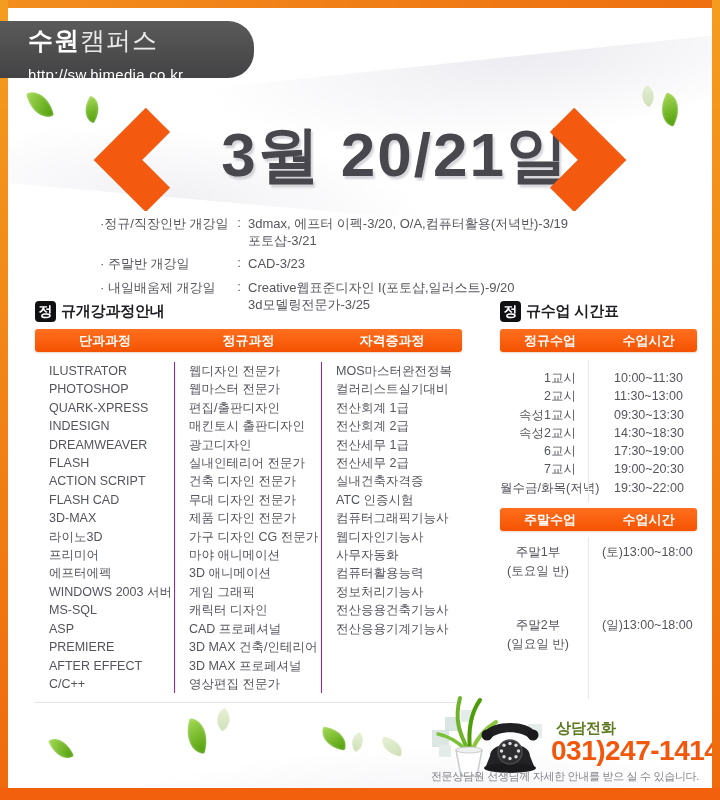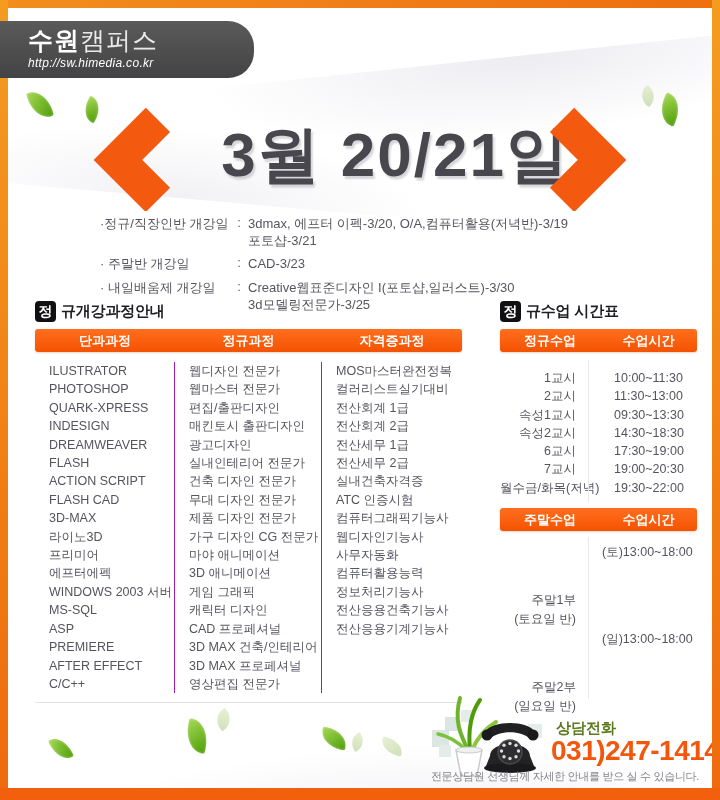--- a/index.html
+++ b/index.html
@@ -23,21 +23,21 @@
   .frame-right{top:0;right:0;bottom:0;width:8px;background:linear-gradient(180deg,#f49c20,#ee6a0d);}
   .frame-bottom{left:0;right:0;bottom:0;height:12px;background:#f2600d;}
 
   
   .badge{position:absolute;left:0;top:21px;width:254px;height:57px;z-index:41;
          background:linear-gradient(180deg,#5a5a5a,#434345);border-radius:0 26px 26px 0;
          box-sizing:border-box;padding:6px 0 0 28px;}
   .brand{font-size:25px;line-height:27px;color:#ffffff;letter-spacing:1px;}
   .brand-bold{font-weight:700;}
   .brand-light{font-weight:400;color:#e9e9e9;}
-  .badge-url{font-size:12px;color:#ffffff;margin-top:2px;letter-spacing:.3px;cursor:pointer;font-style:italic;}
+  .badge-url{font-size:15px;color:#ffffff;margin-top:12px;letter-spacing:.3px;cursor:pointer;}
 
   
   .banner{position:absolute;left:0;top:103px;width:720px;height:112px;}
   .chev{position:absolute;top:4px;width:90px;height:104px;cursor:pointer;}
   .chev.left{left:85px;}
   .chev.right{left:545px;}
   .banner-title{position:absolute;left:150px;right:150px;top:10px;text-align:right;
     font-size:62px;font-weight:800;color:#47474d;letter-spacing:2px;
     text-shadow:2px 3px 2px rgba(110,110,125,.28);white-space:nowrap;}
 
@@ -74,21 +74,21 @@
   .timetable{position:absolute;left:500px;top:329px;width:197px;}
   .tw0{width:100px;} .tw1{width:97px;}
   .tt-body{position:relative;padding:17px 0 11px;}
   .tt-body::before{content:'';position:absolute;left:88px;top:8px;bottom:6px;width:1px;background:#e7e7ed;}
   .tt-row{display:flex;line-height:18.3px;font-size:12.5px;color:#54545e;gap:8px;}
   .tt-label{width:76px;text-align:right;padding-right:12px;white-space:nowrap;}
   .tt-time{padding-left:18px;white-space:nowrap;}
   .wk-body{position:relative;padding:12px 0 0;height:160px;}
   .wk-body::before{content:'';position:absolute;left:88px;top:6px;bottom:4px;width:1px;background:#e7e7ed;}
   .wk-row{display:flex;min-height:73px;font-size:12.5px;color:#54545e;}
-  .wk-names{width:76px;text-align:right;padding-right:12px;margin-top:48px;}
+  .wk-names{width:76px;text-align:center;padding-right:12px;}
   .wk-name{line-height:18px;white-space:nowrap;}
   .wk-sub{line-height:21px;white-space:nowrap;}
   .wk-time{padding-left:14px;line-height:18px;white-space:nowrap;}
 
   
   .illus{position:absolute;left:430px;top:690px;}
   .consult-label{position:absolute;left:556px;top:719px;font-size:15px;font-weight:700;
     color:#5c7a1d;text-shadow:1px 1px 0 rgba(255,255,255,.8);}
   .phone-number{position:absolute;left:551px;top:735px;font-size:28px;font-weight:800;
     color:#f2570c;letter-spacing:-.5px;}
@@ -139,21 +139,21 @@
         <div class="op-label">· 주말반  개강일</div>
         <div class="op-colon">:</div>
         <div class="op-lines">
           <div class="">CAD-3/23</div>
         </div>
       </div>
       <div class="op-row">
         <div class="op-label">· 내일배움제  개강일</div>
         <div class="op-colon">:</div>
         <div class="op-lines">
-          <div class="">Creative웹표준디자인 I(포토샵,일러스트)-3/30</div>
+          <div class="">Creative웹표준디자인 I(포토샵,일러스트)-9/20</div>
           <div class="">3d모델링전문가-3/25</div>
         </div>
       </div>
     </div>
 
   <div class="section-title st-course">
     <span class="tbox">정</span>
     <span>규개강과정안내</span>
   </div>
   <div class="course-table">

